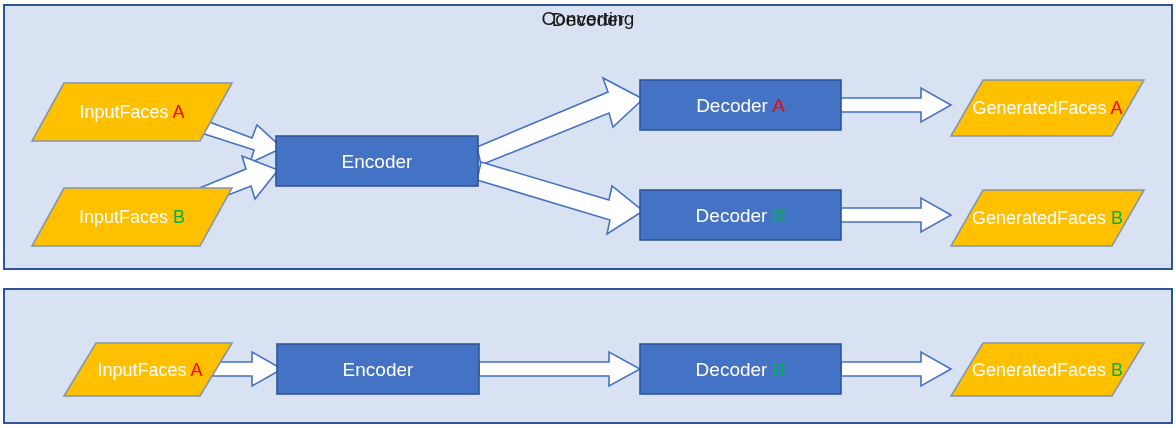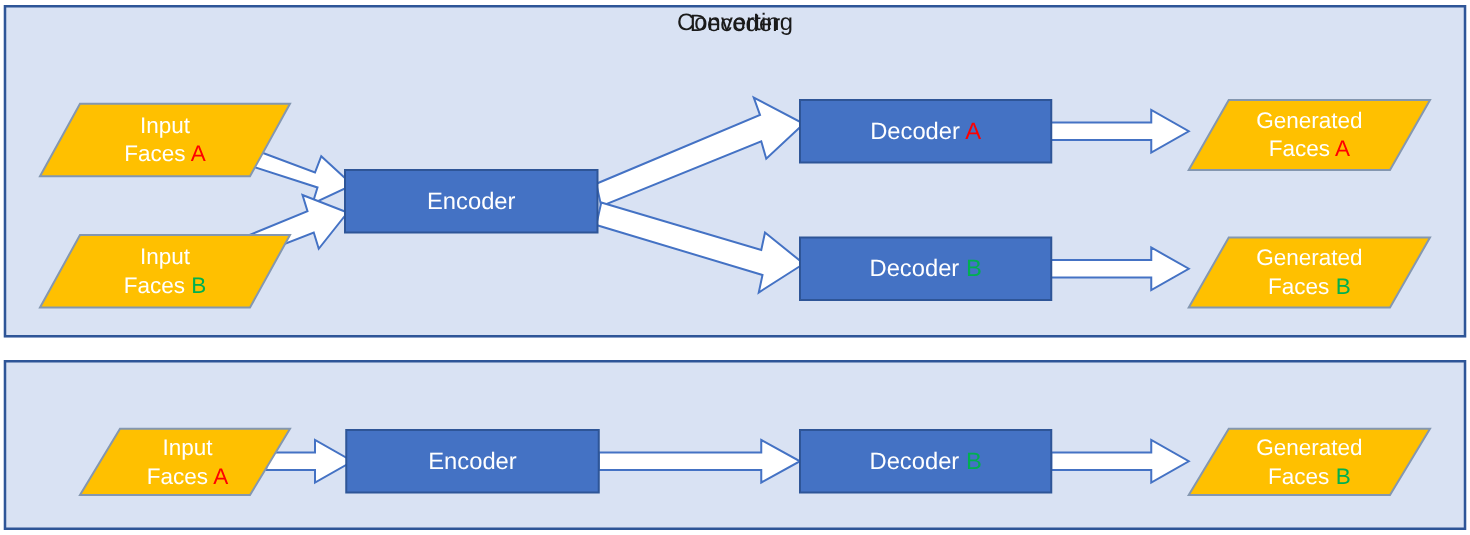--- a/index.html
+++ b/index.html
@@ -13,21 +13,21 @@
   .panel-title{position:absolute;left:0;right:0;text-align:center;color:#1a1a1a;
     font-size:19px;line-height:22px;letter-spacing:.1px;}
   #title-training{top:9px;}
   #title-converting{top:8px;}
 
   
   .layer{position:absolute;left:0;top:0;width:1176px;height:428px;pointer-events:none;}
   .layer svg{position:absolute;left:0;top:0;}
 
   
-  .lbl{position:absolute;display:flex;flex-direction:column;align-items:center;
+  .lbl{position:absolute;display:flex;align-items:center;
     justify-content:center;color:#ffffff;font-size:18px;line-height:23px;
     text-align:center;white-space:nowrap;}
   .lbl.one{font-size:19px;}
   .ltr-a{color:#FF0000;}
   .ltr-b{color:#00B050;}
   .sp{display:inline;}
 </style>
 </head>
 <body>
 

